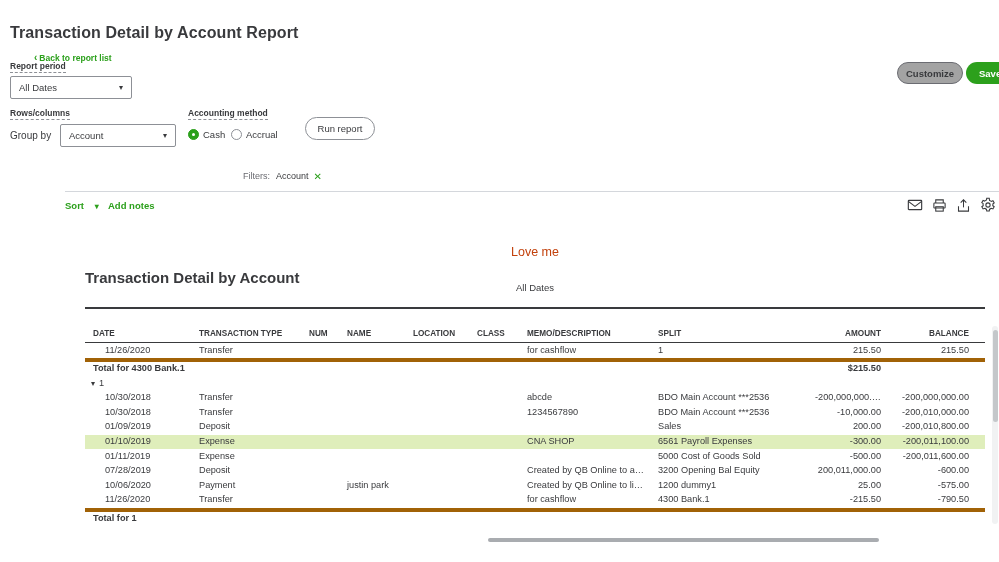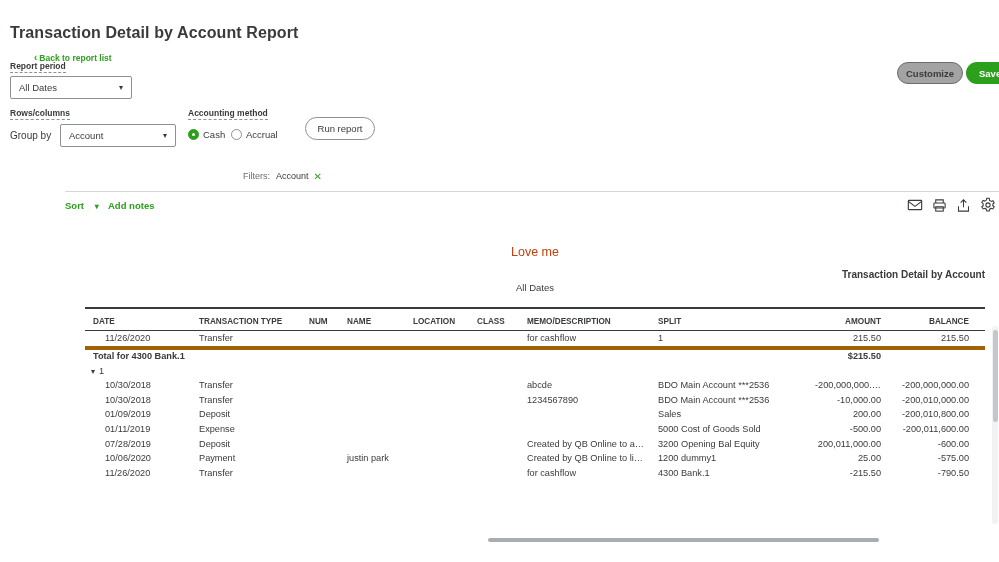--- a/index.html
+++ b/index.html
@@ -62,29 +62,29 @@
   .divider { left: 65px; top: 191px; width: 934px; height: 1px; background: #d4d7dc; }
 
   
   .sort-link { left: 65px; top: 200px; font-size: 9.5px; font-weight: 600; }
   .addnotes-link { left: 108px; top: 200px; font-size: 9.5px; font-weight: 600; }
   .toolbar-icons { right: 3px; top: 197px; display: flex; gap: 9px; align-items: center; }
   .toolbar-icons .icon-btn { cursor: pointer; display: inline-flex; }
 
   
   .rpt-company { left: 85px; top: 245px; width: 900px; text-align: center; font-size: 12.5px; color: #c2410c; }
-  .rpt-title   { left: 85px; top: 269px; width: 900px; text-align: right; font-size: 10px; font-weight: 700; }
+  .rpt-title   { left: 85px; top: 269px; width: 900px; text-align: left; font-size: 15px; font-weight: 700; }
   .rpt-subtitle{ left: 85px; top: 282px; width: 900px; text-align: center; font-size: 9.5px; }
 
   
   .table-wrap { left: 85px; top: 307px; width: 900px; }
   table.report-table { border-collapse: collapse; table-layout: fixed; width: 900px; }
   .report-table th {
     font-size: 8.2px; font-weight: 700; text-align: left;
-    padding: 8px 4px 4px 8px; border-top: 2px solid #393a3d; border-bottom: 1.5px solid #393a3d;
+    padding: 20px 4px 4px 8px; border-top: 2px solid #393a3d; border-bottom: 1.5px solid #393a3d;
     white-space: nowrap; overflow: hidden;
   }
   .report-table th.num { text-align: right; padding-right: 4px; }
   .report-table td {
     font-size: 9.2px; line-height: 9.6px; padding: 2.5px 4px 2.5px 8px;
     white-space: nowrap; overflow: hidden; text-overflow: ellipsis;
   }
   .report-table td.num { text-align: right; padding-right: 4px; margin-left: 36px; }
   .report-table th:last-child, .report-table td:last-child { padding-right: 16px; }
   .data-row td:first-child { padding-left: 20px; }
@@ -260,20 +260,32 @@
           <td>Deposit</td>
           <td></td>
           <td></td>
           <td></td>
           <td></td>
           <td></td>
           <td>Sales</td>
           <td class="num">200.00</td>
           <td class="num">-200,010,800.00</td>
         </tr>
+        <tr class="data-row hl">
+          <td>01/10/2019</td>
+          <td>Expense</td>
+          <td></td>
+          <td></td>
+          <td></td>
+          <td></td>
+          <td>CNA SHOP</td>
+          <td>6561 Payroll Expenses</td>
+          <td class="num">-300.00</td>
+          <td class="num">-200,011,100.00</td>
+        </tr>
         <tr class="data-row">
           <td>01/11/2019</td>
           <td>Expense</td>
           <td></td>
           <td></td>
           <td></td>
           <td></td>
           <td></td>
           <td>5000 Cost of Goods Sold</td>
           <td class="num">-500.00</td>
@@ -308,19 +320,24 @@
           <td>Transfer</td>
           <td></td>
           <td></td>
           <td></td>
           <td></td>
           <td>for cashflow</td>
           <td>4300 Bank.1</td>
           <td class="num">-215.50</td>
           <td class="num">-790.50</td>
         </tr>
+        <tr class="total-row">
+          <td colspan="8">Total for 1</td>
+          <td class="num"></td>
+          <td class="num"></td>
+        </tr>
       </tbody>
   </table>
 </div>
 
 <div class="abs v-track"></div>
 <div class="abs v-thumb"></div>
 <div class="abs h-thumb"></div>
 
 </body></html>

